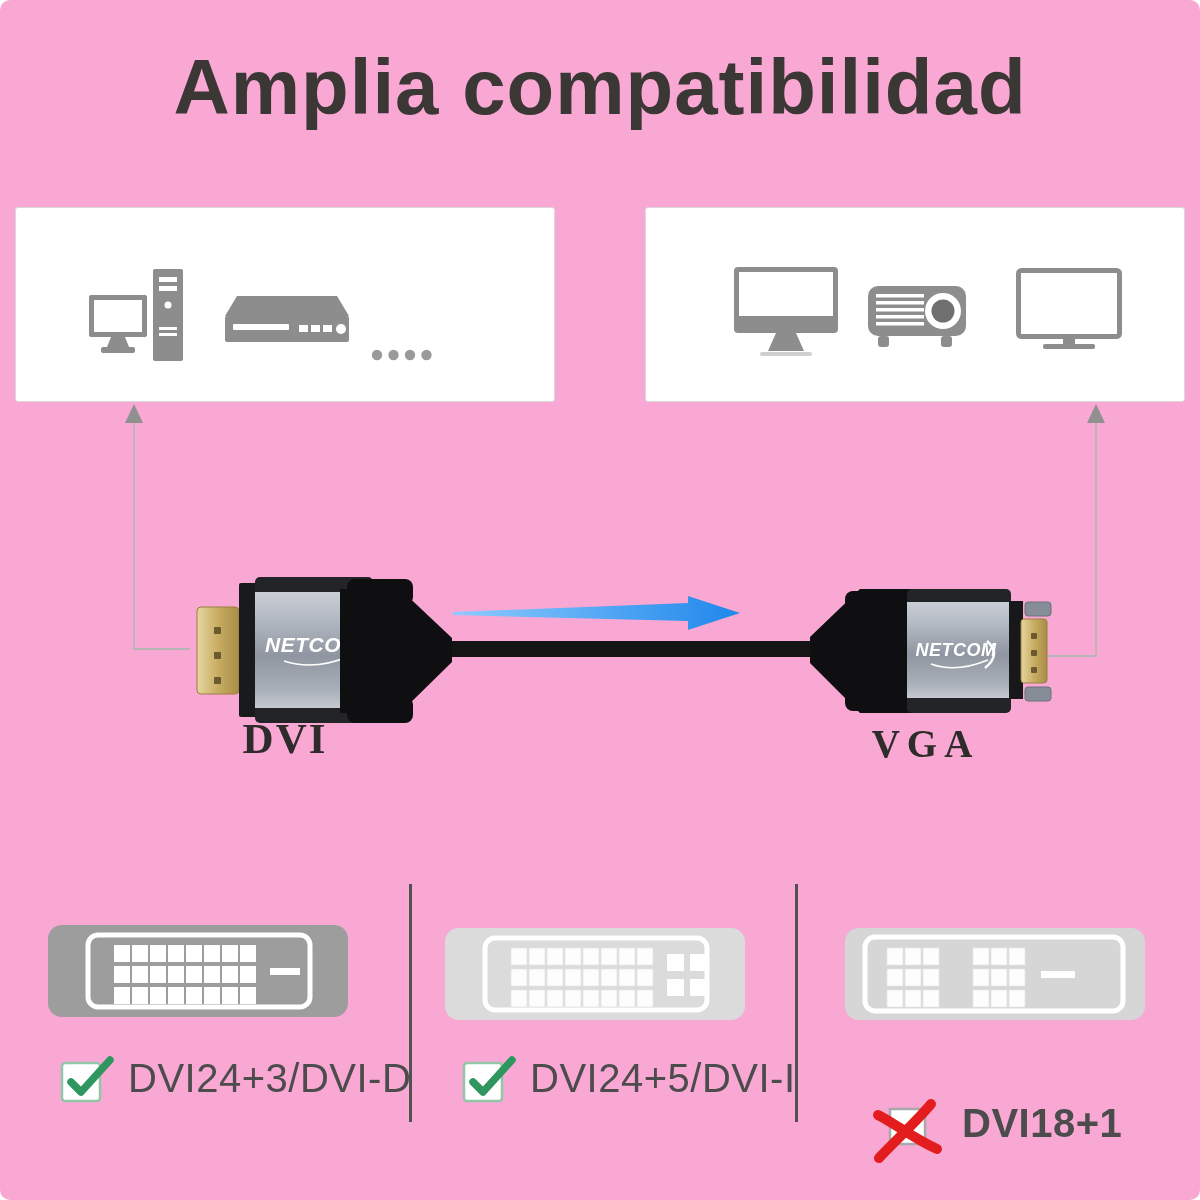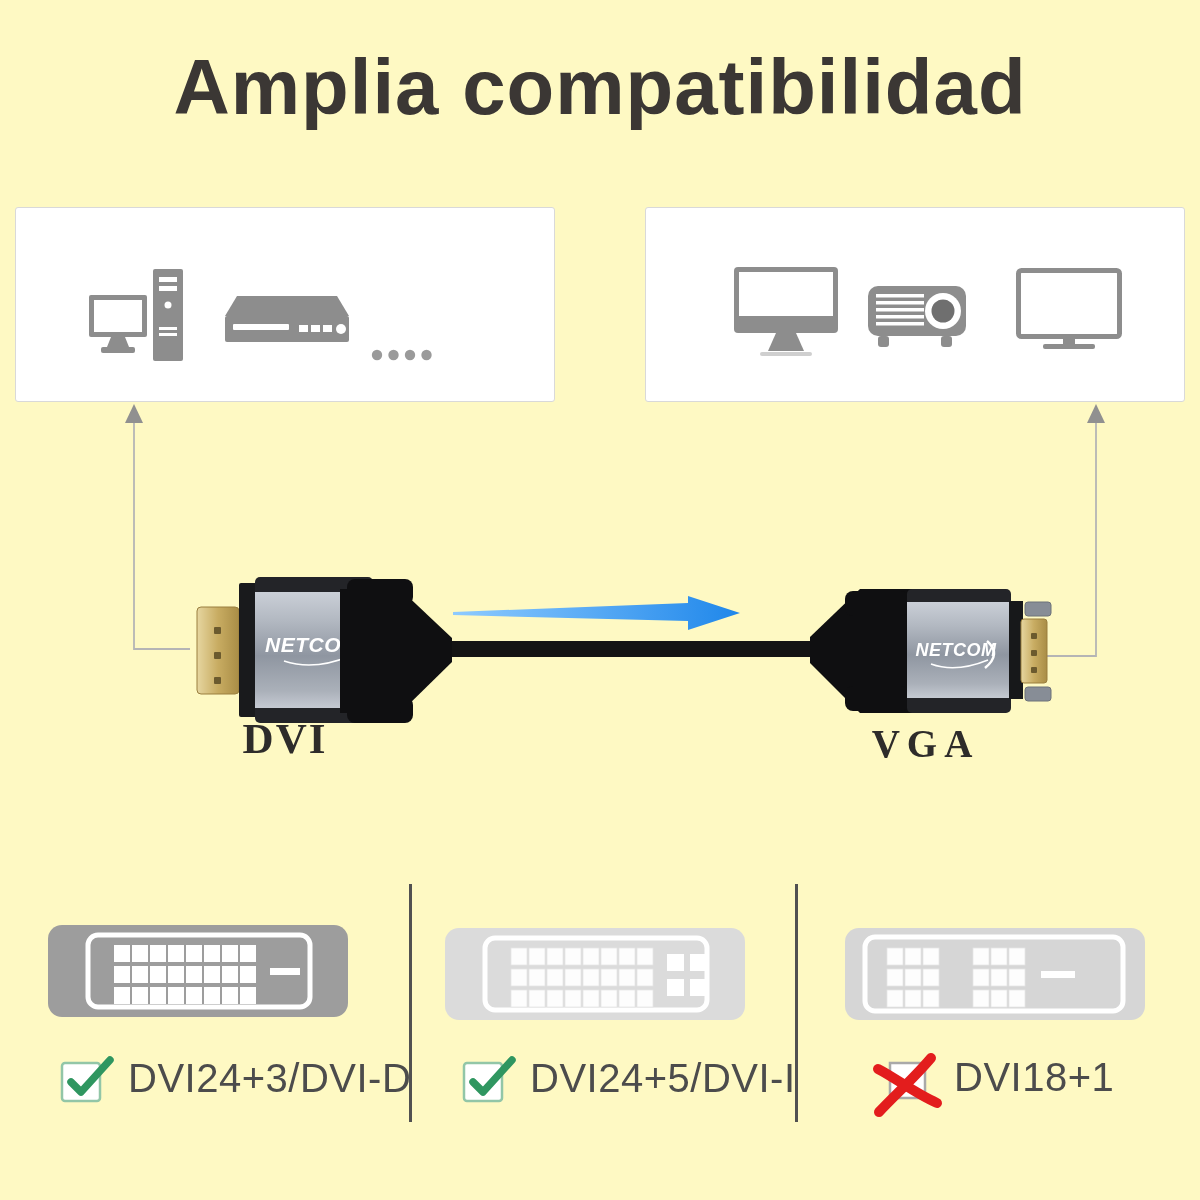--- a/index.html
+++ b/index.html
@@ -1,18 +1,19 @@
 <!DOCTYPE html>
 <html style="--title: #3b3734; --icon-gray: #8d8d8d; --box-border: #d9d9d9; --divider: #515151; --label-text: #4c4c4c; --port-label: #2e2c2a; --arrow-blue: #1f87ea; --check-green: #2f9660; --check-border: #92c6a7; --cross-red: #e31d1d; --connector-gold: #c2a95f; --cable-black: #141414;"><head>
 <meta charset="utf-8">
 <style>
   html,body{margin:0;padding:0;background:#ffffff;}
   #canvas{
-    position:relative;width:1200px;height:1200px;background:#fef9c3;overflow:hidden;
+    position:relative;width:1200px;height:1200px;background:#f9a8d4;overflow:hidden;
     font-family:"Liberation Sans", sans-serif;
+    border-radius:10px;
   }
   .abs{position:absolute;}
   #title{
     top:42px;left:0;width:1200px;text-align:center;margin:0;
     font-size:78px;font-weight:bold;letter-spacing:1px;color:var(--title);
   }
   .device-box{
     top:207px;height:195px;border:1.6px solid var(--box-border);border-radius:3px;
     background:#fff;display:flex;align-items:center;box-sizing:border-box;
   }
@@ -26,21 +27,21 @@
   #vga-label{left:833px;top:721px;width:185px;font-size:39px;letter-spacing:7px;}
   .divider{top:884px;width:3px;height:238px;background:var(--divider);}
   #divider-1{left:409px;}
   #divider-2{left:795px;}
   .compat-row{display:flex;align-items:flex-start;}
   .compat-row span{
     font-size:40px;color:var(--label-text);line-height:50px;letter-spacing:0.5px;white-space:nowrap;
   }
   #compat-1{left:60px;top:1053px;gap:14px;}
   #compat-2{left:462px;top:1053px;gap:14px;}
-  #compat-3{left:868px;top:1046px;gap:8px;}
+  #compat-3{left:868px;top:1092px;gap:16px;font-weight:bold;}
   #compat-3 span{line-height:62px;}
   svg{display:block;}
 </style>
 </head>
 <body>
 
 <div id="canvas">
 
   <h1 id="title" class="abs">Amplia compatibilidad</h1>
 

